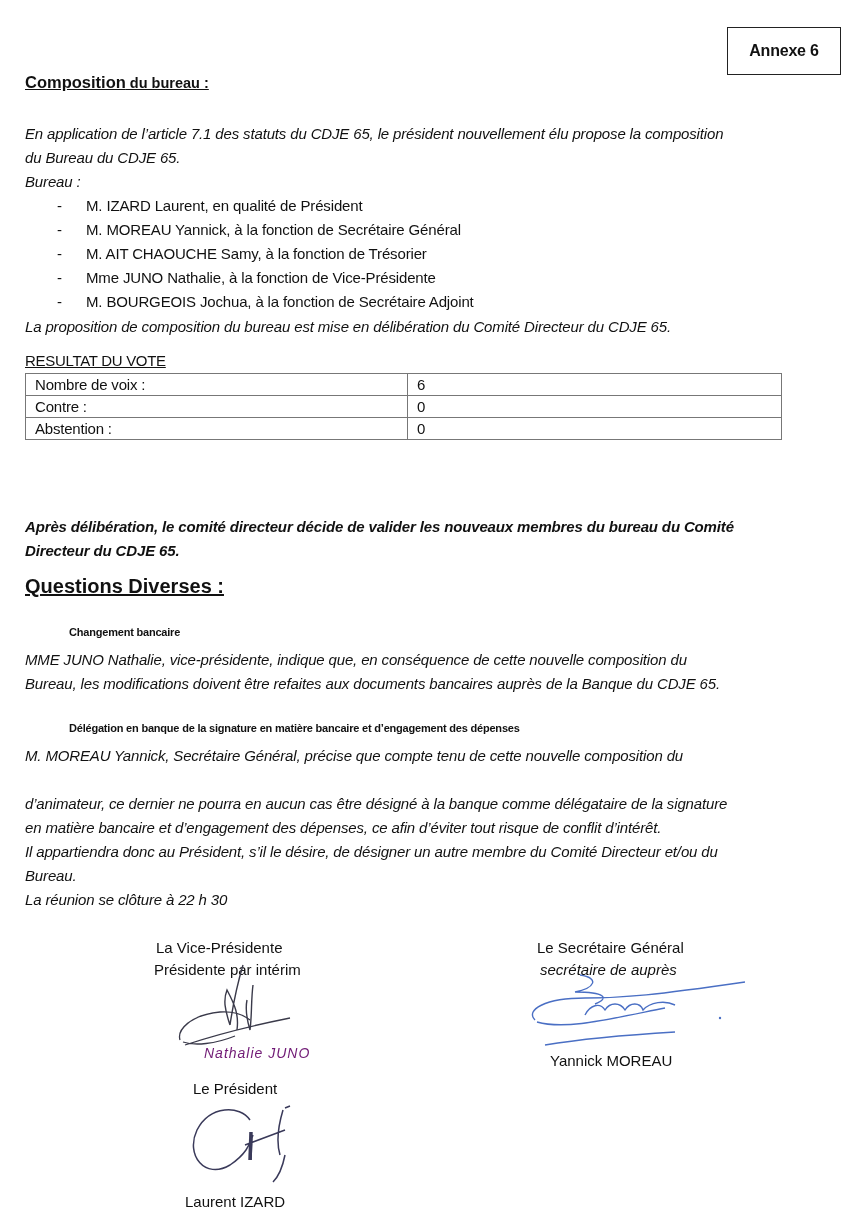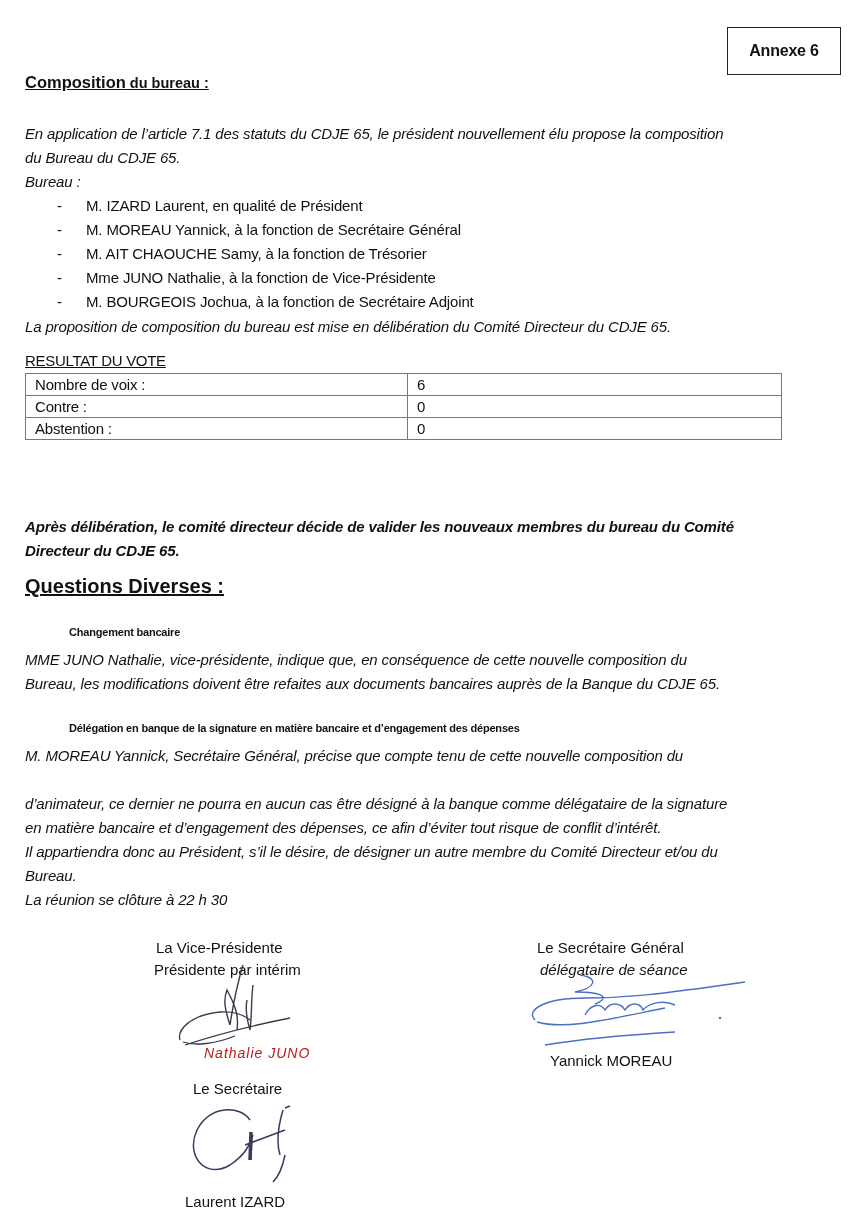--- a/index.html
+++ b/index.html
@@ -108,30 +108,30 @@
   <div class="abs p" style="top:840px;">Il appartiendra donc au Président, s’il le désire, de désigner un autre membre du Comité Directeur et/ou du</div>
   <div class="abs p" style="top:864px;">Bureau.</div>
   <div class="abs p" style="top:888px;">La réunion se clôture à 22 h 30</div>
 
   <div class="sig-label" style="left:156px; top:939px;">La Vice-Présidente</div>
   <div class="sig-label" style="left:154px; top:961px;">Présidente par intérim</div>
   <svg class="sig" style="left:175px; top:960px;" width="130" height="100" viewBox="0 0 130 100">
     <path d="M68 5 C62 25 58 45 55 65 M55 65 C50 50 48 40 52 30 C60 45 64 55 62 70 M78 25 C76 40 77 55 75 70 C72 60 70 50 72 40" stroke="#3a3a4a" stroke-width="1.4" fill="none"></path>
     <path d="M5 80 C2 70 15 55 45 52 C60 51 70 56 75 60 M10 85 C40 75 80 65 115 58 M8 82 C20 86 40 84 60 76" stroke="#3a3a4a" stroke-width="1.3" fill="none"></path>
   </svg>
-  <div class="sig-label ital" style="left:204px; top:1045px; font-size:14px; color:#b91c1c; letter-spacing:1px;">Nathalie JUNO</div>
+  <div class="sig-label ital" style="left:204px; top:1045px; font-size:14px; color:#701a75; letter-spacing:1px;">Nathalie JUNO</div>
 
   <div class="sig-label" style="left:537px; top:939px;">Le Secrétaire Général</div>
-  <div class="sig-label ital" style="left:540px; top:961px;">délégataire de séance</div>
+  <div class="sig-label ital" style="left:540px; top:961px;">secrétaire de auprès</div>
   <svg class="sig" style="left:525px; top:970px;" width="230" height="80" viewBox="0 0 230 80">
     <path d="M55 5 C75 8 70 18 50 22 C80 22 85 28 70 34 M10 50 C0 40 20 28 60 28 C100 28 130 25 220 12 M12 52 C40 60 80 50 140 38 M60 45 C65 35 75 32 80 40 C85 32 95 32 100 40 C105 32 115 32 118 40 C125 32 140 30 150 35 M20 75 C50 70 100 65 150 62" stroke="#4a6fc4" stroke-width="1.4" fill="none"></path>
     <circle cx="195" cy="48" r="1.2" fill="#4a6fc4"></circle>
   </svg>
   <div class="sig-label" style="left:550px; top:1052px;">Yannick MOREAU</div>
 
-  <div class="sig-label" style="left:193px; top:1080px;">Le Secrétaire</div>
+  <div class="sig-label" style="left:193px; top:1080px;">Le Président</div>
   <svg class="sig" style="left:185px; top:1100px;" width="120" height="90" viewBox="0 0 120 90">
     <path d="M65 20 C55 5 25 5 12 30 C0 55 20 80 45 65 C60 55 65 45 68 35 M60 45 L100 30 M67 35 L66 60 M100 8 L105 6 M98 10 C92 30 92 45 95 55 M100 55 C98 65 95 75 88 82" stroke="#3a3a5a" stroke-width="1.5" fill="none"></path>
     <path d="M66 32 L65 60" stroke="#3a3a5a" stroke-width="3.5" fill="none"></path>
   </svg>
   <div class="sig-label" style="left:185px; top:1193px;">Laurent IZARD</div>
 
 </div>
 
 </body></html>

